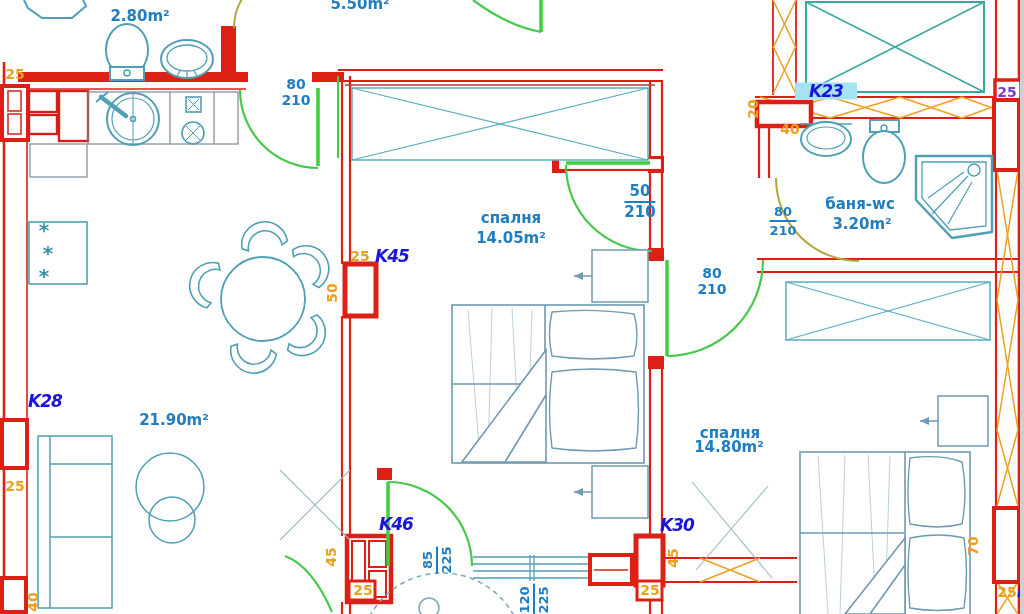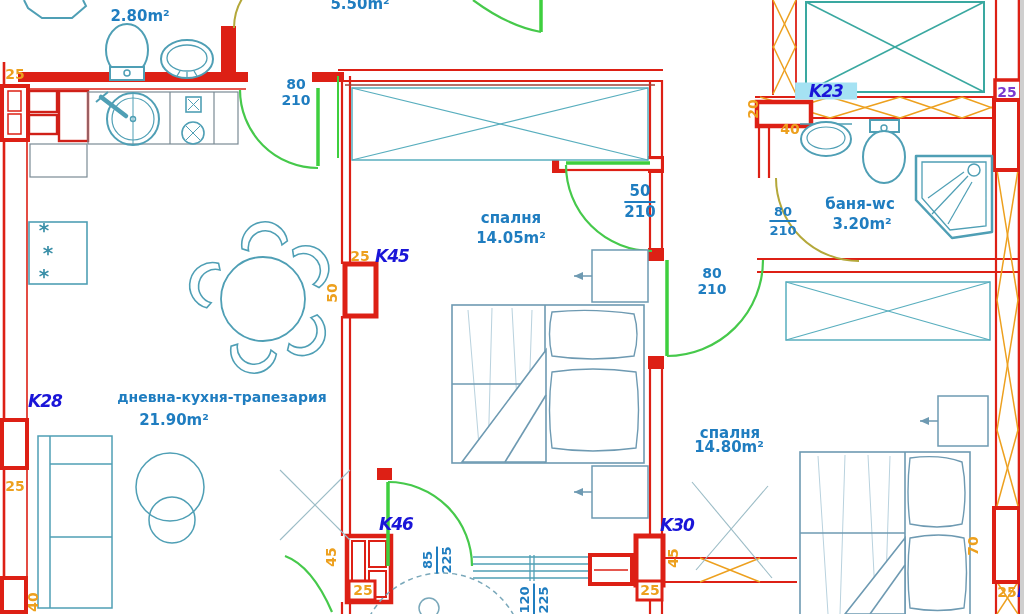--- a/index.html
+++ b/index.html
@@ -325,21 +325,20 @@
   </g>
 </svg>
 
 <span class="lbl room-name" style="left:128px;top:-7px">баня-wc</span>
 <span class="lbl room-area" style="left:140px;top:16px">2.80m²</span>
 <span class="lbl room-area" style="left:360px;top:4px">5.50m²</span>
 <span class="lbl room-name" style="left:511px;top:218px">спалня</span>
 <span class="lbl room-area" style="left:511px;top:238px">14.05m²</span>
 <span class="lbl room-name" style="left:860px;top:204px">баня-wc</span>
 <span class="lbl room-area" style="left:862px;top:224px">3.20m²</span>
-<span class="lbl room-name small-name" style="left:222px;top:397px">дневна-кухня-трапезария</span>
 <span class="lbl room-area" style="left:174px;top:420px">21.90m²</span>
 <span class="lbl room-name" style="left:730px;top:433px">спалня</span>
 <span class="lbl room-area" style="left:729px;top:447px">14.80m²</span>
 
 <span class="lbl kcol hl" style="left:826px;top:91px">K23</span>
 <span class="lbl kcol" style="left:45px;top:401px">K28</span>
 <span class="lbl kcol" style="left:392px;top:256px">K45</span>
 <span class="lbl kcol" style="left:396px;top:524px">K46</span>
 <span class="lbl kcol" style="left:677px;top:525px">K30</span>
 <span class="lbl kcol" style="left:1034px;top:591px">K31</span>

